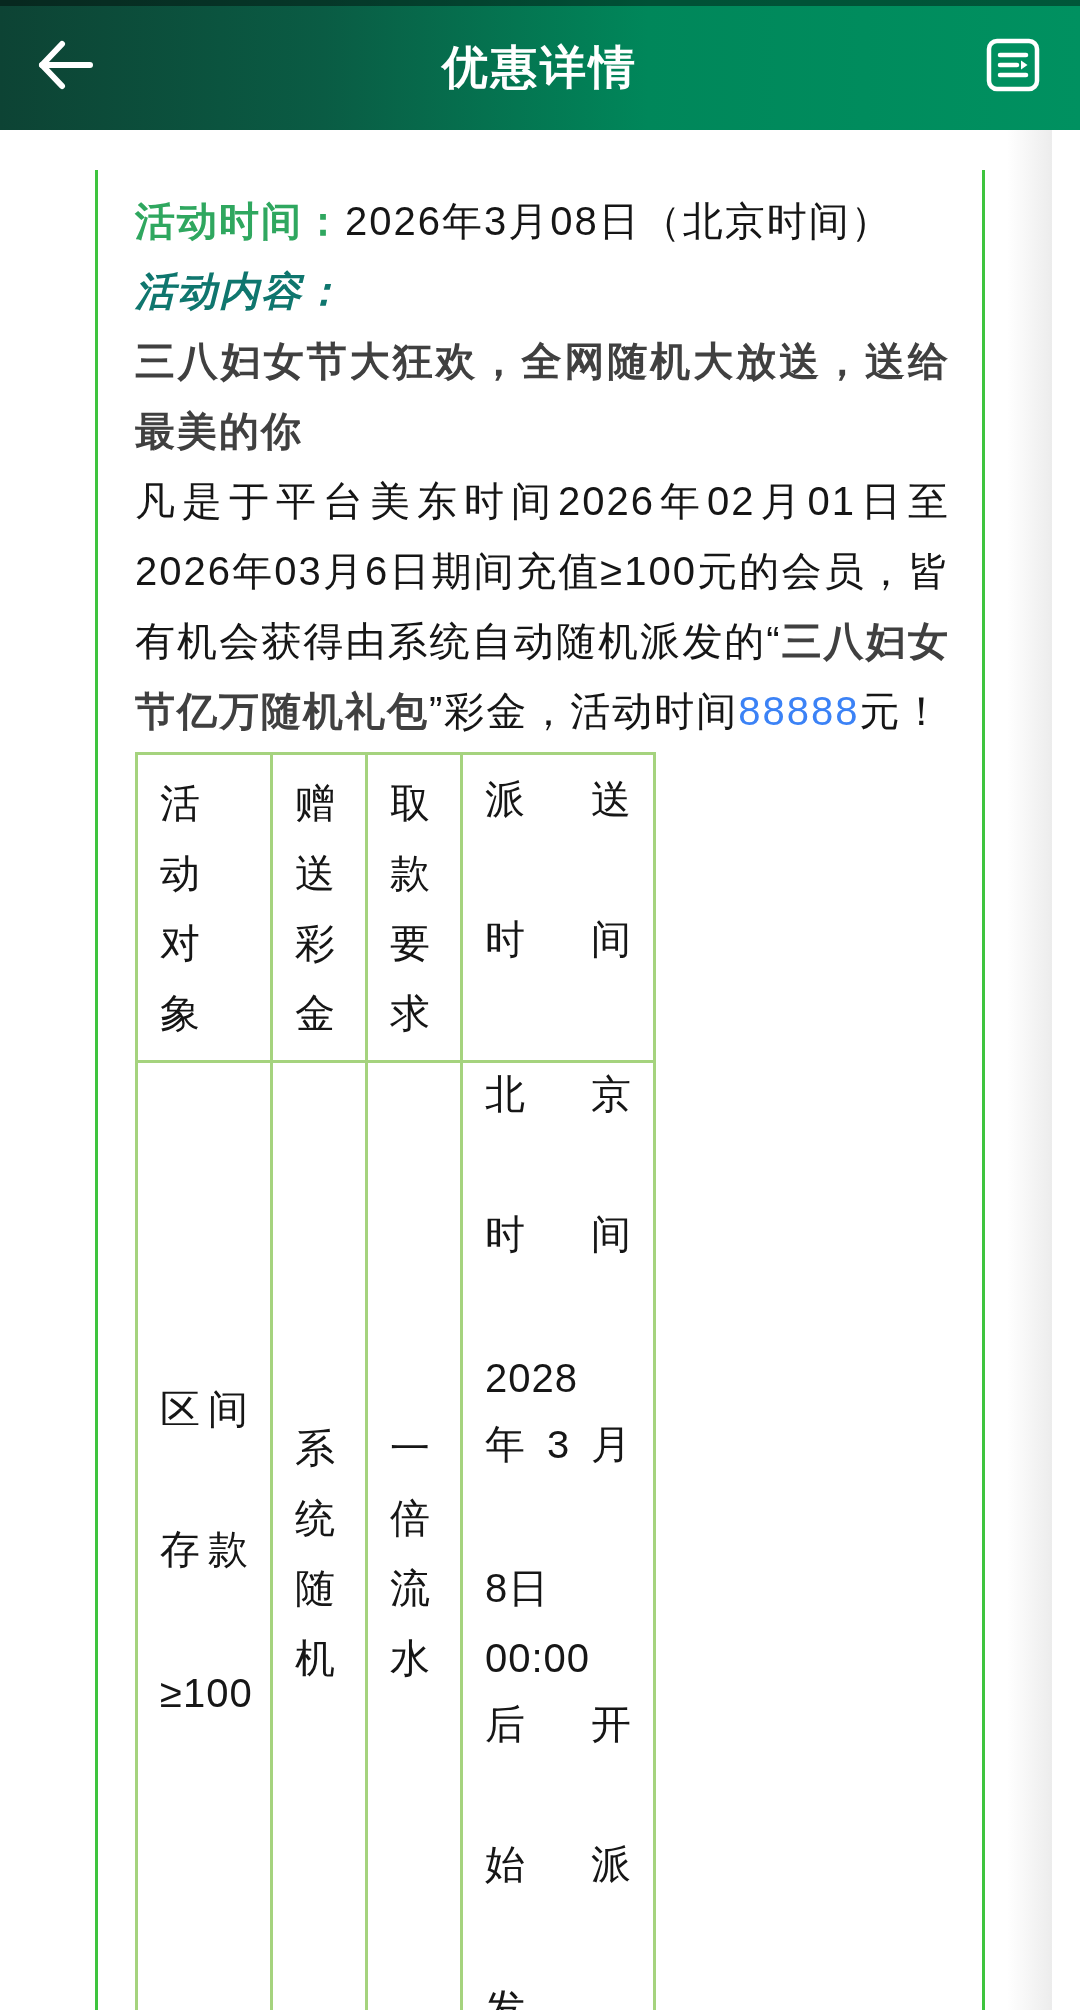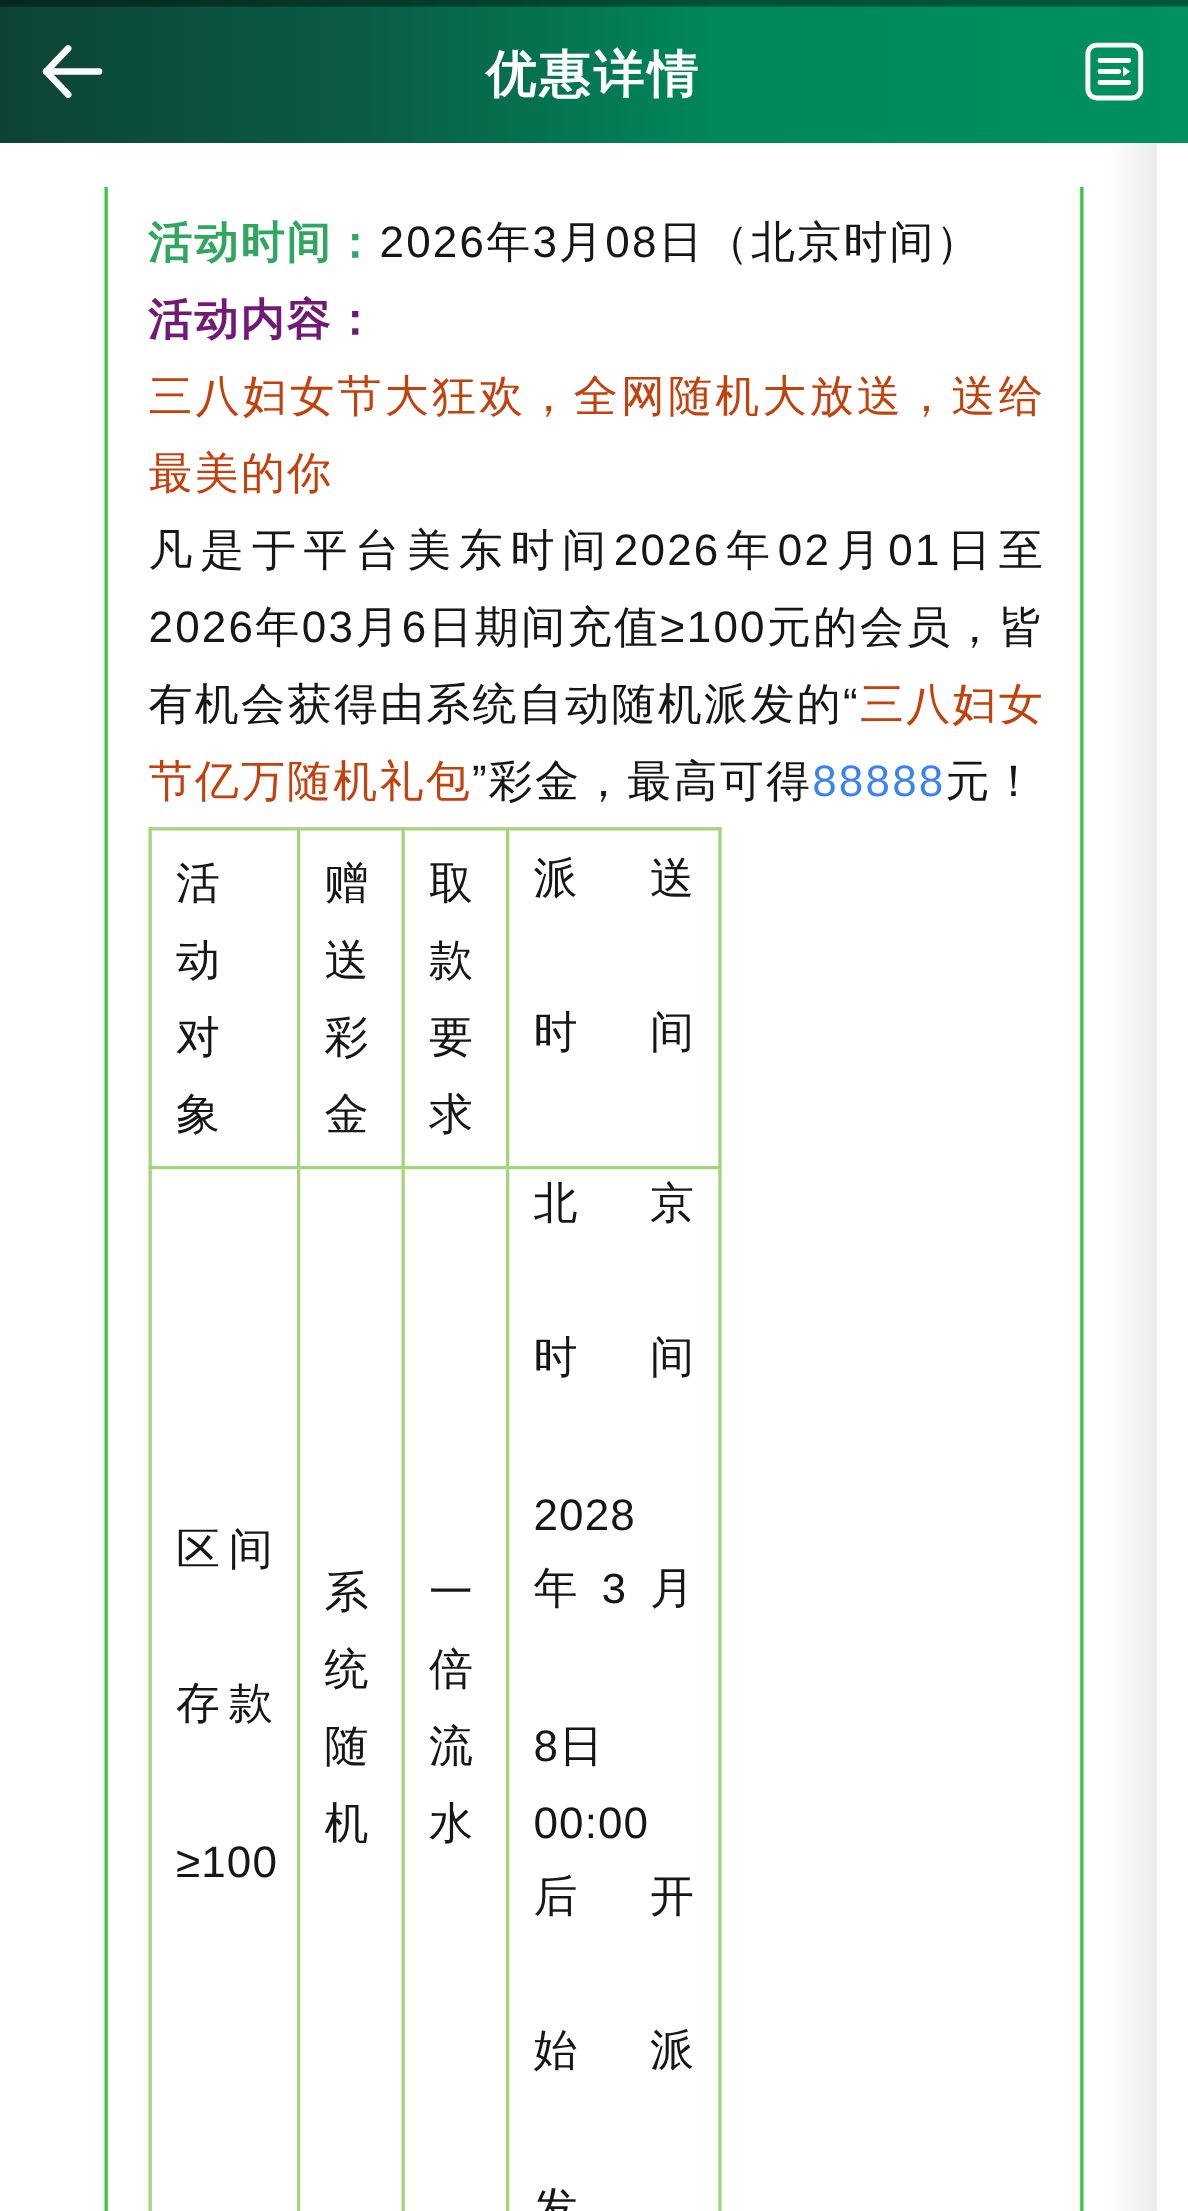--- a/index.html
+++ b/index.html
@@ -37,22 +37,22 @@
     box-sizing:border-box;background:#ffffff;
     border-left:3px solid #3ec43e;border-right:3px solid #3ec43e;
     padding:16px 32px 0 37px;overflow:hidden;margin-top:40px;
   }
   .para{
     font-size:40px;line-height:70px;color:#161616;margin:0;
     text-align:justify;letter-spacing:2px;
   }
   .para span.normal{color:#161616;}
   .para span.green{color:#2fa75f;font-weight:bold;}
-  .para span.orange{color:#701a75;font-weight:bold;}
-  .para span.redb{color:#c2410c;font-weight:normal;}
+  .para span.orange{color:#0f766e;font-weight:bold;font-style:italic;}
+  .para span.redb{color:#404040;font-weight:bold;}
   .para span.red{color:#3b82f6;}
 
   
   table.promo{
     border-collapse:collapse;table-layout:fixed;width:518px;margin-top:6px;
   }
   table.promo td{
     border:3px solid #a5d37e;vertical-align:middle;
     padding:0 22px;box-sizing:border-box;background:#ffffff;
   }
@@ -106,21 +106,21 @@
         </svg>
       </span>
     </button>
   </header>
 
   <main class="card">
     <div id="intro">
         <div class="para"><span class="green">活动时间：</span><span class="normal">2026年3月08日（北京时间）</span></div>
         <div class="para"><span class="orange">活动内容：</span></div>
         <div class="para"><span class="redb">三八妇女节大狂欢，全网随机大放送，送给最美的你</span></div>
-        <div class="para"><span class="normal">凡是于平台美东时间2026年02月01日至2026年03月6日期间充值≥100元的会员，皆有机会获得由系统自动随机派发的“</span><span class="redb">三八妇女节亿万随机礼包</span><span class="normal">”彩金，最高可得</span><span class="red">88888</span><span class="normal">元！</span></div>
+        <div class="para"><span class="normal">凡是于平台美东时间2026年02月01日至2026年03月6日期间充值≥100元的会员，皆有机会获得由系统自动随机派发的“</span><span class="redb">三八妇女节亿万随机礼包</span><span class="normal">”彩金，活动时间</span><span class="red">88888</span><span class="normal">元！</span></div>
       </div>
 
     <table class="promo">
       <colgroup>
         <col style="width:135px">
         <col style="width:95px">
         <col style="width:95px">
         <col style="width:193px">
       </colgroup>
       <tbody id="promo-table-body">

